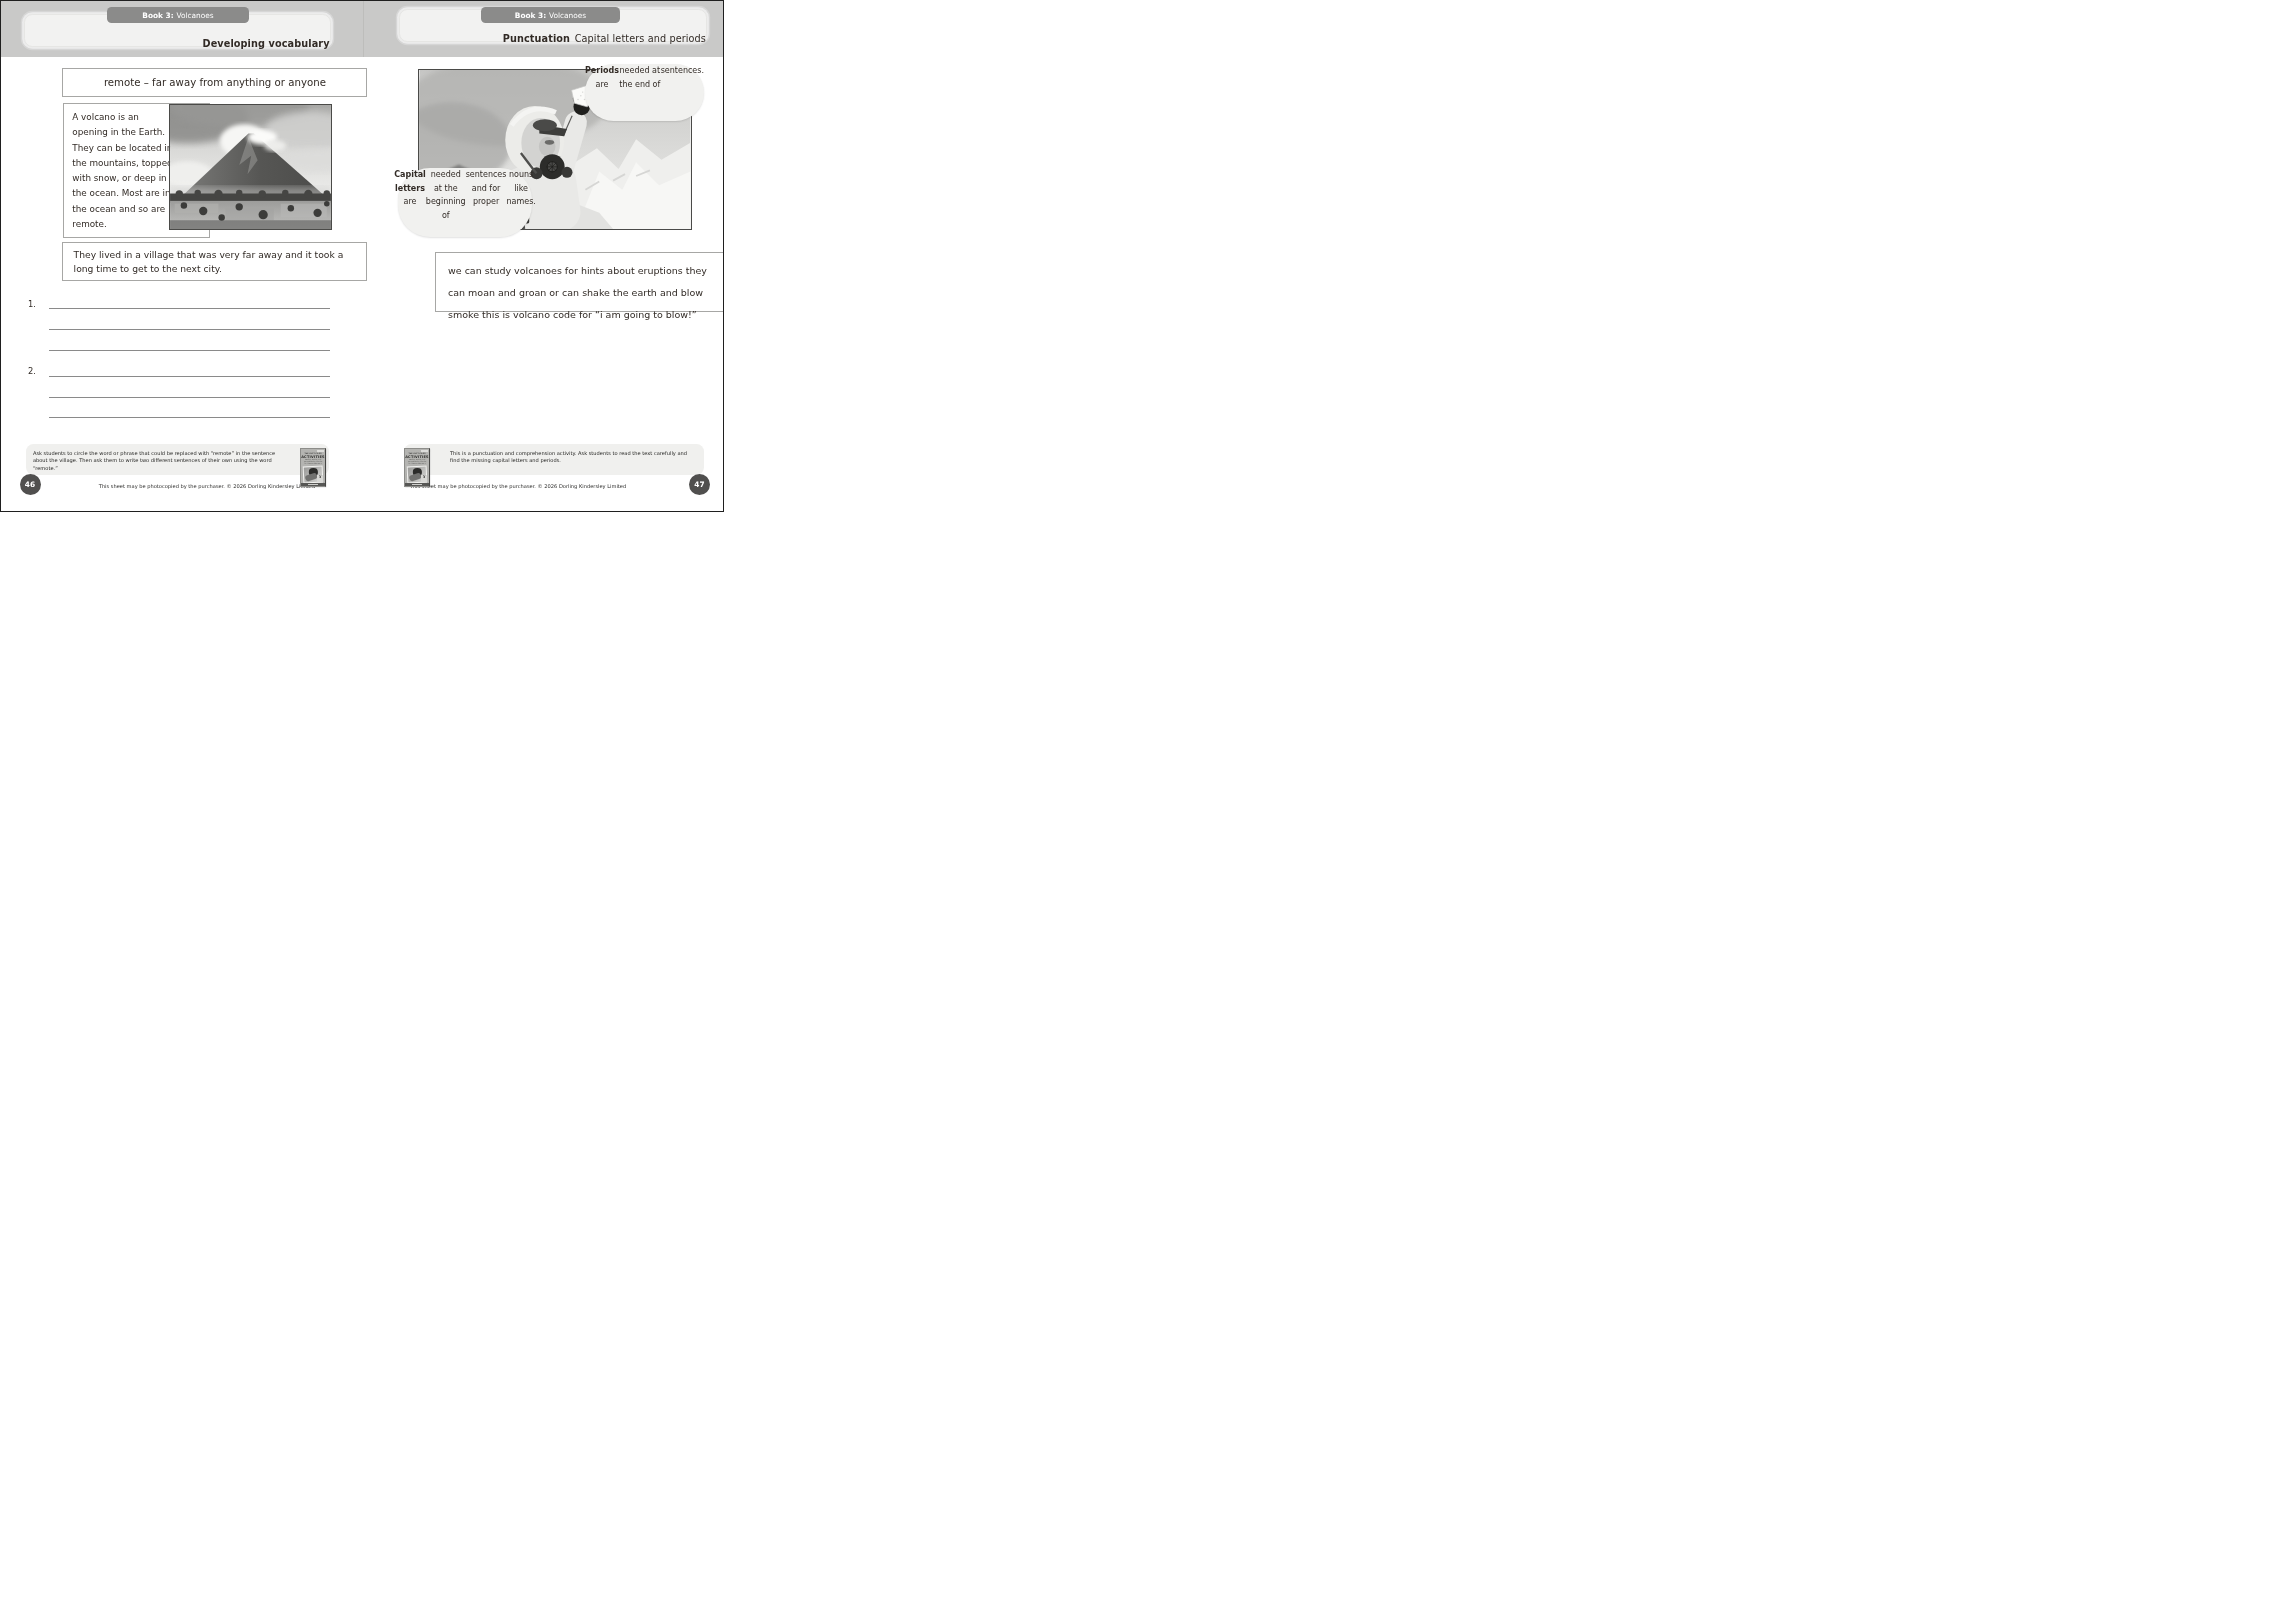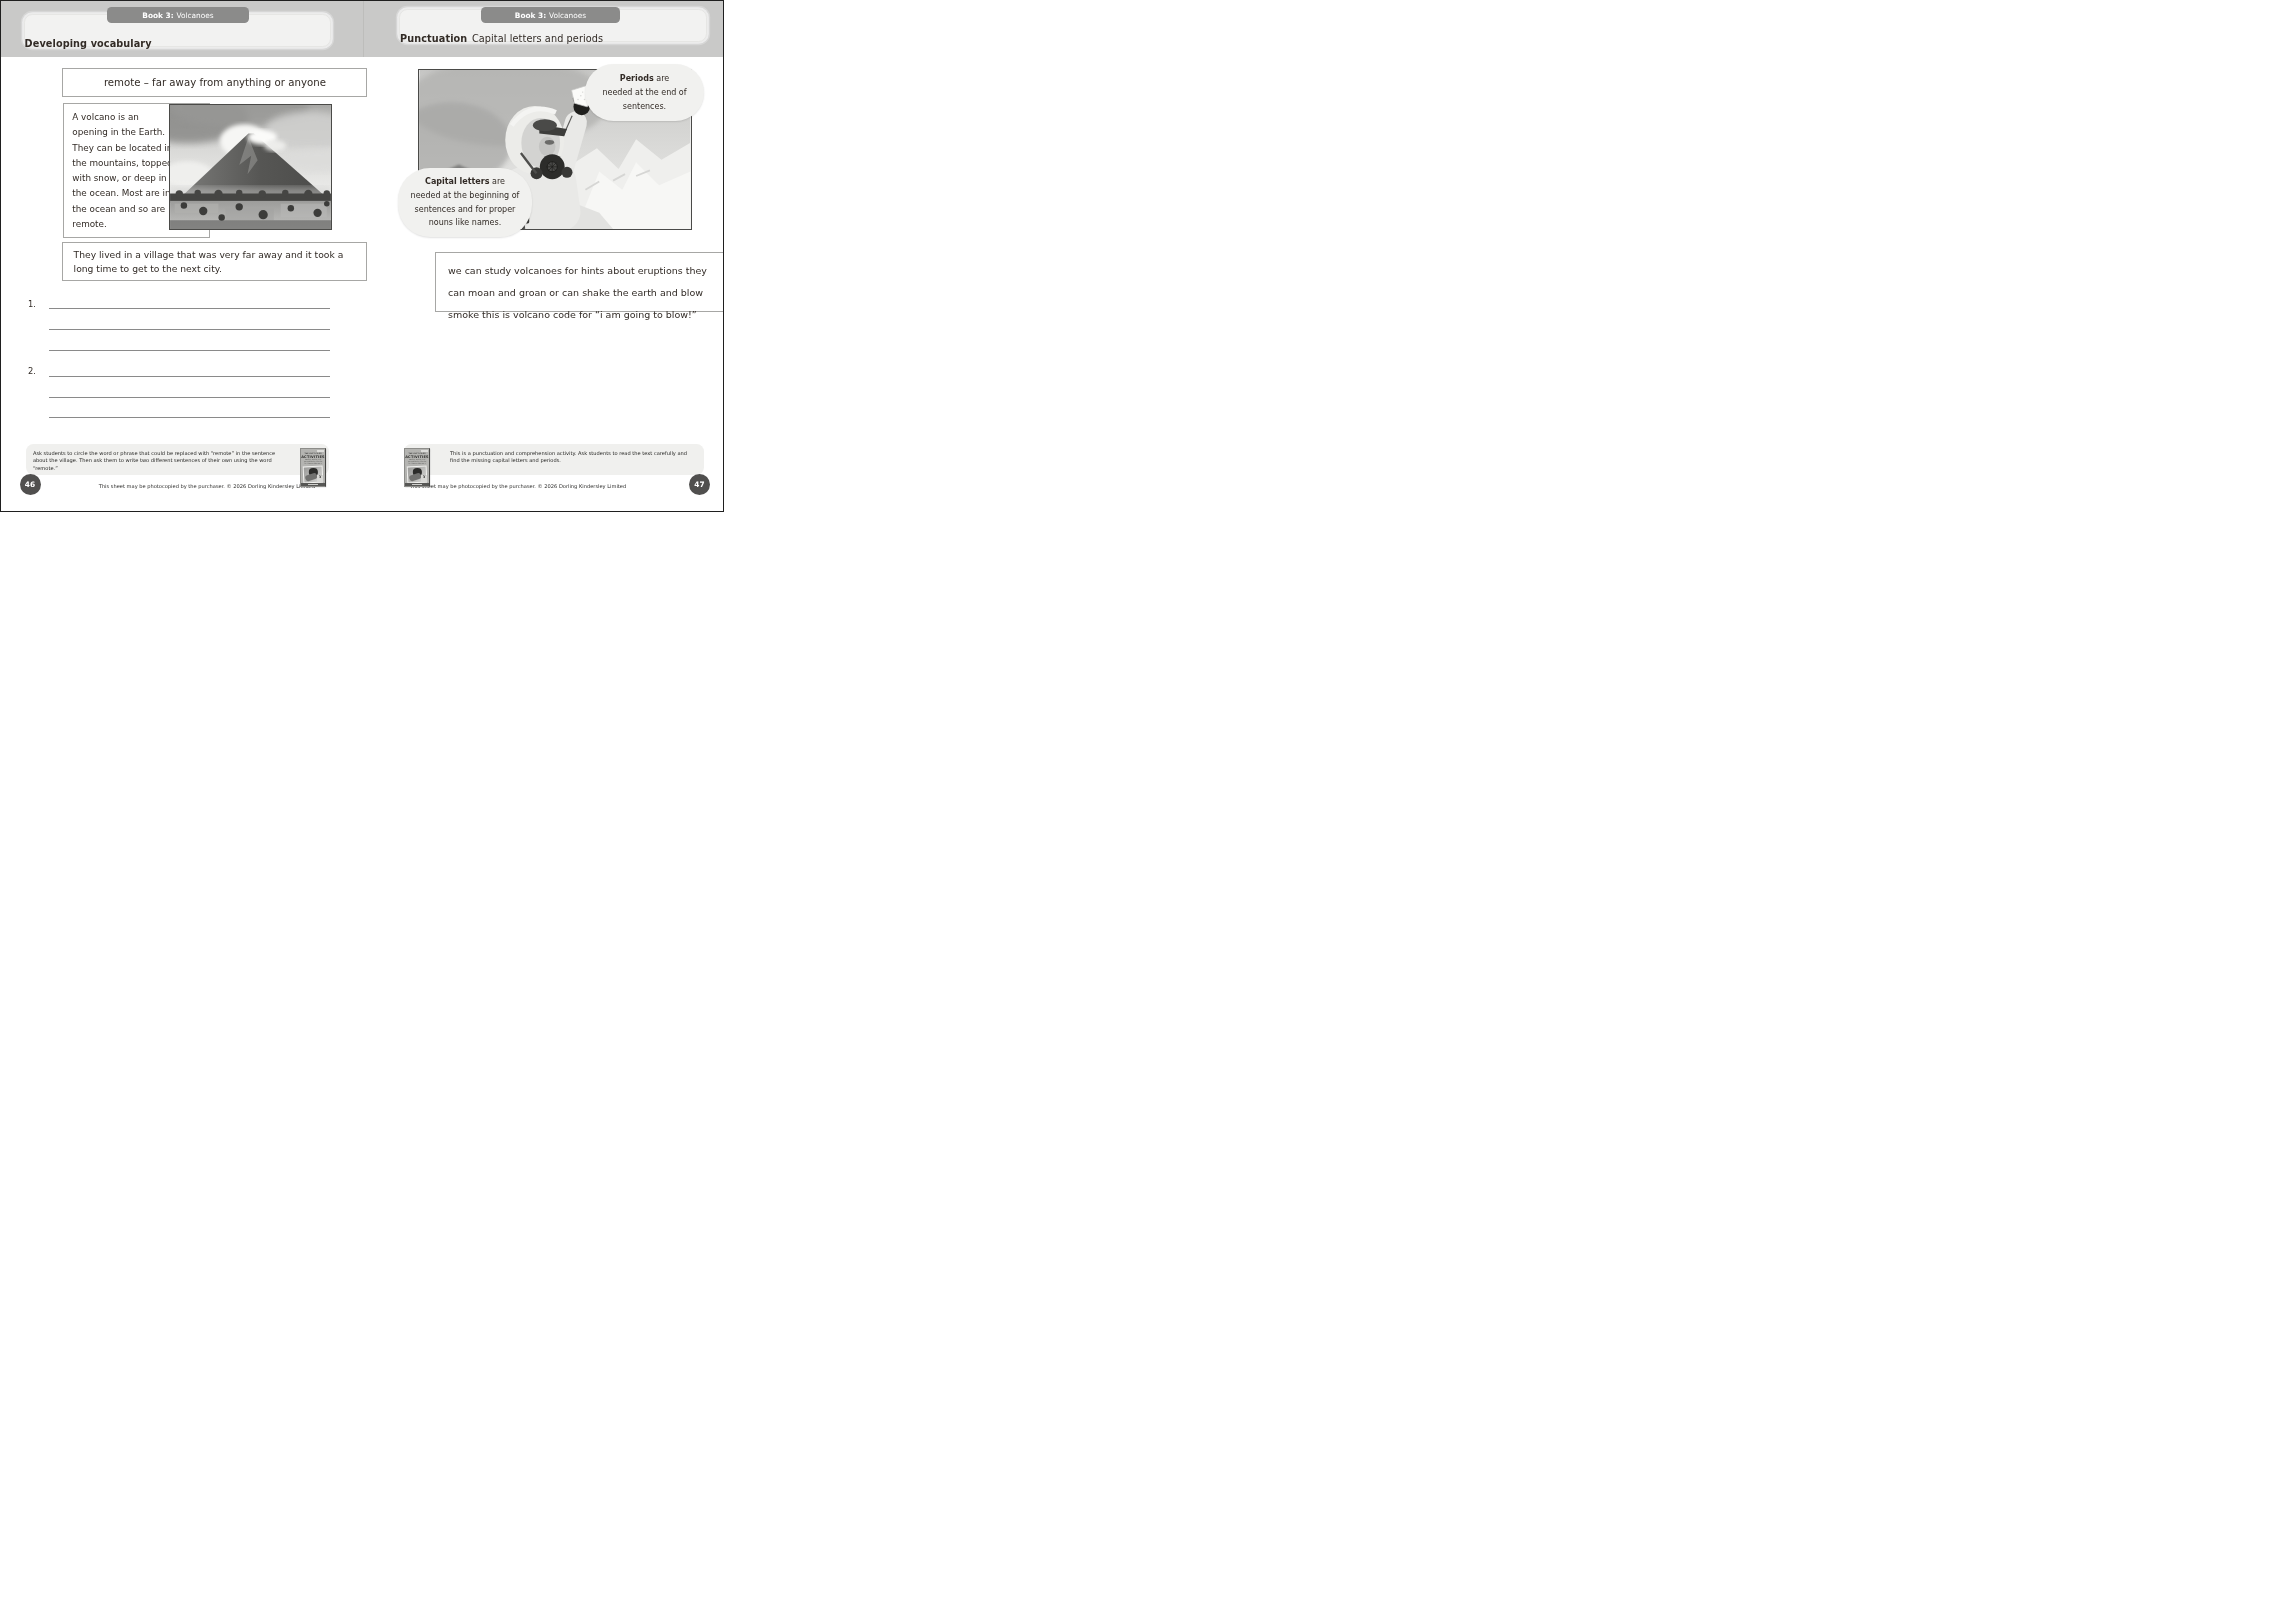--- a/index.html
+++ b/index.html
@@ -11,39 +11,39 @@
 
   .hdr-box{height:33px;background:#f2f2f1;border:0.9px solid #e6e6e4;border-radius:8.3px;
            box-shadow:0 0 0 1.8px rgba(255,255,255,.55),0 0 0 3.2px rgba(255,255,255,.25);box-sizing:border-box;z-index:1;}
   #hdrL{left:22.6px;top:12.5px;width:307px;}
   #hdrR{left:398px;top:8px;width:308px;}
   .tab{height:16px;background:var(--c-tab,#8b8b8a);border-radius:4.6px;color:#ffffff;
        display:flex;align-items:center;justify-content:center;font-size:7.4px;z-index:2;}
   #tabL{left:106px;top:6px;width:142px;}
   #tabR{left:480px;top:6px;width:139px;}
   .tab b{font-weight:700;margin-right:2.8px;}
-  .page-title{left:0;right:0;top:23px;text-align:left;font-size:9.7px;font-weight:700;color:var(--c-ink,#322b26);letter-spacing:0.1px;}
+  .page-title{left:0;right:0;top:23px;text-align:right;font-size:9.7px;font-weight:700;color:var(--c-ink,#322b26);letter-spacing:0.1px;}
   .page-title .t-rest{font-weight:400;margin-left:4.6px;}
 
   .txt-box{background:#ffffff;border:0.9px solid var(--c-box-border,#a7a7a5);box-sizing:border-box;color:var(--c-ink,#322b26);margin-left:36px;}
   #defBox{left:25.4px;top:67px;width:305px;height:29px;display:flex;align-items:center;justify-content:center;font-size:10.2px;}
   #paraBox{left:26px;top:102px;width:147px;height:135px;border-width:0.5px;padding:6px 8.3px;font-size:8.8px;line-height:15.3px;white-space:pre-line;}
   #villageBox{left:25.4px;top:241px;width:305px;height:39px;border-width:0.5px;padding:5.1px 10.2px;font-size:9.2px;line-height:14.3px;white-space:pre-line;}
 
   #photoL{left:168px;top:103px;width:161px;height:124px;border:0.5px solid #4a4a48;box-sizing:content-box;z-index:1;}
   #photoR{left:417px;top:68px;width:272px;height:159px;border:0.5px solid #4a4a48;z-index:1;}
 
   .list-num{font-size:8.3px;color:var(--c-ink,#322b26);}
   #num1{left:27px;top:298px;} #num2{left:27px;top:365px;}
   .wline{height:0.9px;background:var(--c-line,#8a8a8a);left:48px;width:281px;}
   #l1a{top:307px;} #l1b{top:328px;} #l1c{top:349px;}
   #l2a{top:375px;} #l2b{top:396px;} #l2c{top:416px;}
 
   .bubble{background:var(--c-bubble,#f1f1ef);z-index:3;color:var(--c-ink,#322b26);
-          display:flex;flex-direction:column;justify-content:center;text-align:center;
+          display:flex;flex-direction:row;justify-content:center;text-align:center;
           box-shadow:0 0.9px 1.8px rgba(0,0,0,.12);}
   #bubbleP{left:584px;top:63px;width:119px;height:57px;border-radius:29px;font-size:8px;line-height:14px;}
   #bubbleC{left:397px;top:167px;width:134px;height:69px;border-radius:32px;font-size:8px;line-height:13.6px;}
   .bubble b{font-weight:700;}
 
   #weBox{left:398px;top:251px;width:308px;height:60px;padding:7.4px 12px 0;font-size:9.5px;line-height:22px;white-space:pre-line;}
   #thereBox{left:398px;top:333px;width:308px;height:61px;padding:9.2px 12px 0;font-size:9.5px;line-height:14px;}
   #thereBox .hint-line2{margin-top:12px;}
   #thereBox b{font-weight:700;}
 

